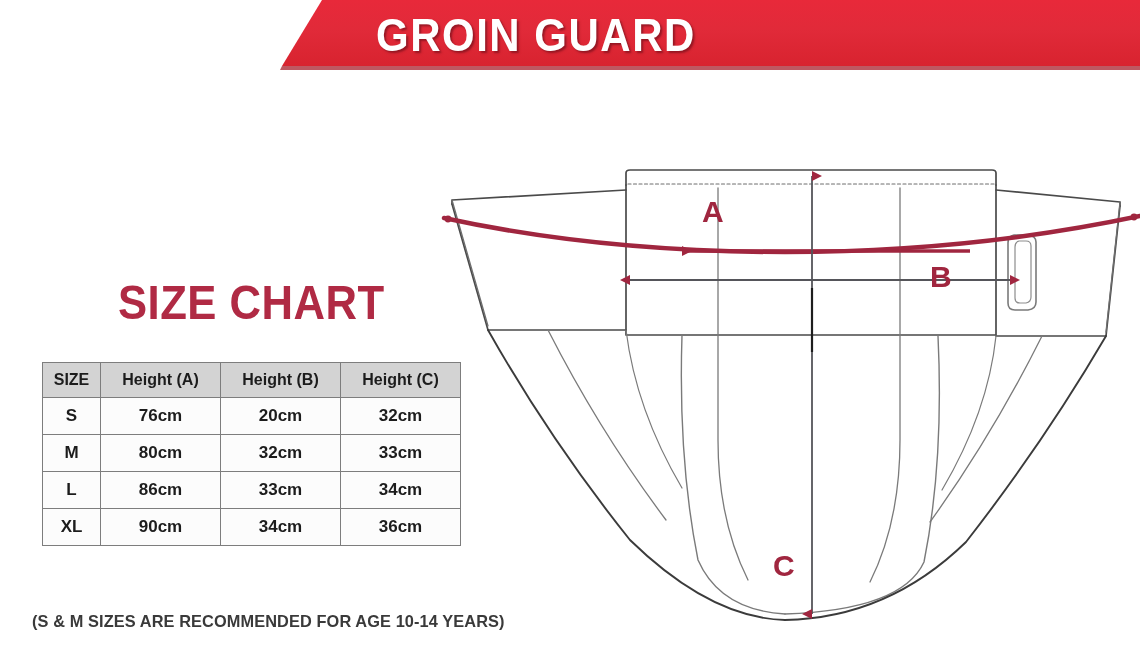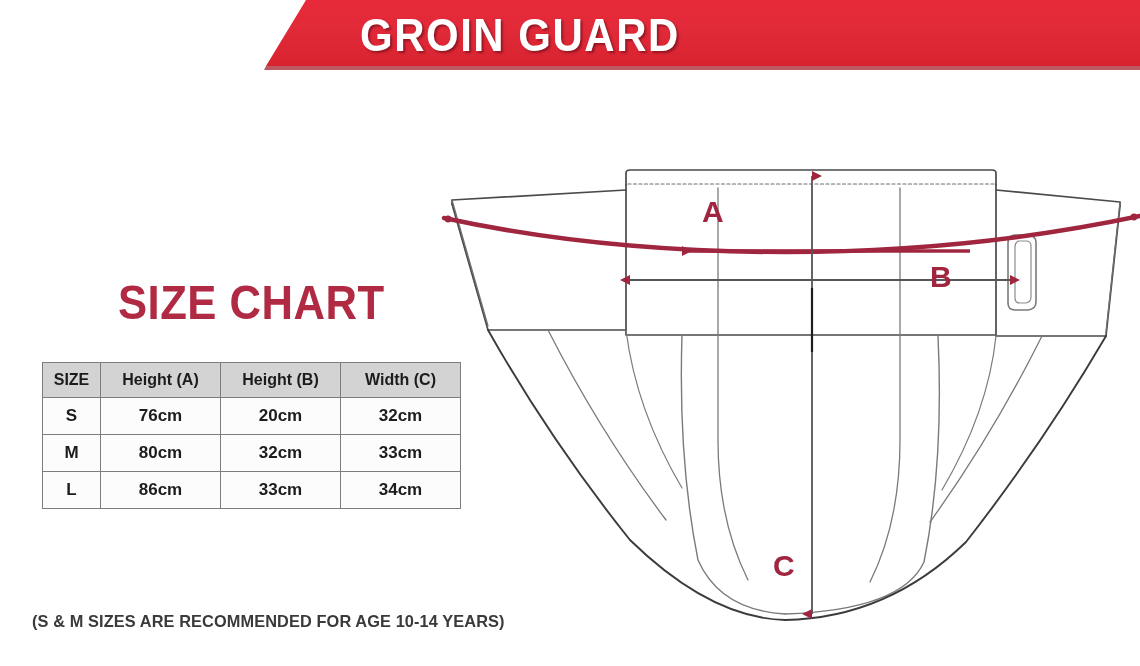--- a/index.html
+++ b/index.html
@@ -12,21 +12,21 @@
     height: 666px;
     position: relative;
     overflow: hidden;
     font-family: "Liberation Sans", sans-serif;
     background: #ffffff;
   }
 
   
   #header-banner {
     position: absolute;
-    left: 0;
+    left: 16px;
     top: 0;
     width: 936px;
     height: 72px;
     pointer-events: none;
   }
   #banner-shape {
     position: absolute;
     left: 0;
     top: 0;
     width: 1140px;
@@ -150,41 +150,47 @@
     <col class="c-size">
       <col class="c-wide">
       <col class="c-wide">
       <col class="c-wide">
   </colgroup>
   <thead>
     <tr>
       <th>SIZE</th>
       <th>Height (A)</th>
       <th>Height (B)</th>
-      <th>Width (C)</th>
+      <th>Height (C)</th>
     </tr>
   </thead>
   <tbody>
     <tr>
       <td>S</td>
       <td>76cm</td>
       <td>20cm</td>
       <td>32cm</td>
     </tr>
     <tr>
       <td>M</td>
       <td>80cm</td>
       <td>32cm</td>
       <td>33cm</td>
     </tr>
     <tr>
       <td>L</td>
       <td>86cm</td>
       <td>33cm</td>
       <td>34cm</td>
+    </tr>
+    <tr>
+      <td>XL</td>
+      <td>90cm</td>
+      <td>34cm</td>
+      <td>36cm</td>
     </tr>
   </tbody>
 </table>
 
 <div id="footnote">(S &amp; M SIZES ARE RECOMMENDED FOR AGE 10-14 YEARS)</div>
 
 <div id="diagram">
   <svg width="710" height="500" viewBox="0 0 710 500">
     <defs>
       <marker id="arrL" markerWidth="12" markerHeight="12" refX="10" refY="5" orient="auto" markerUnits="userSpaceOnUse">

